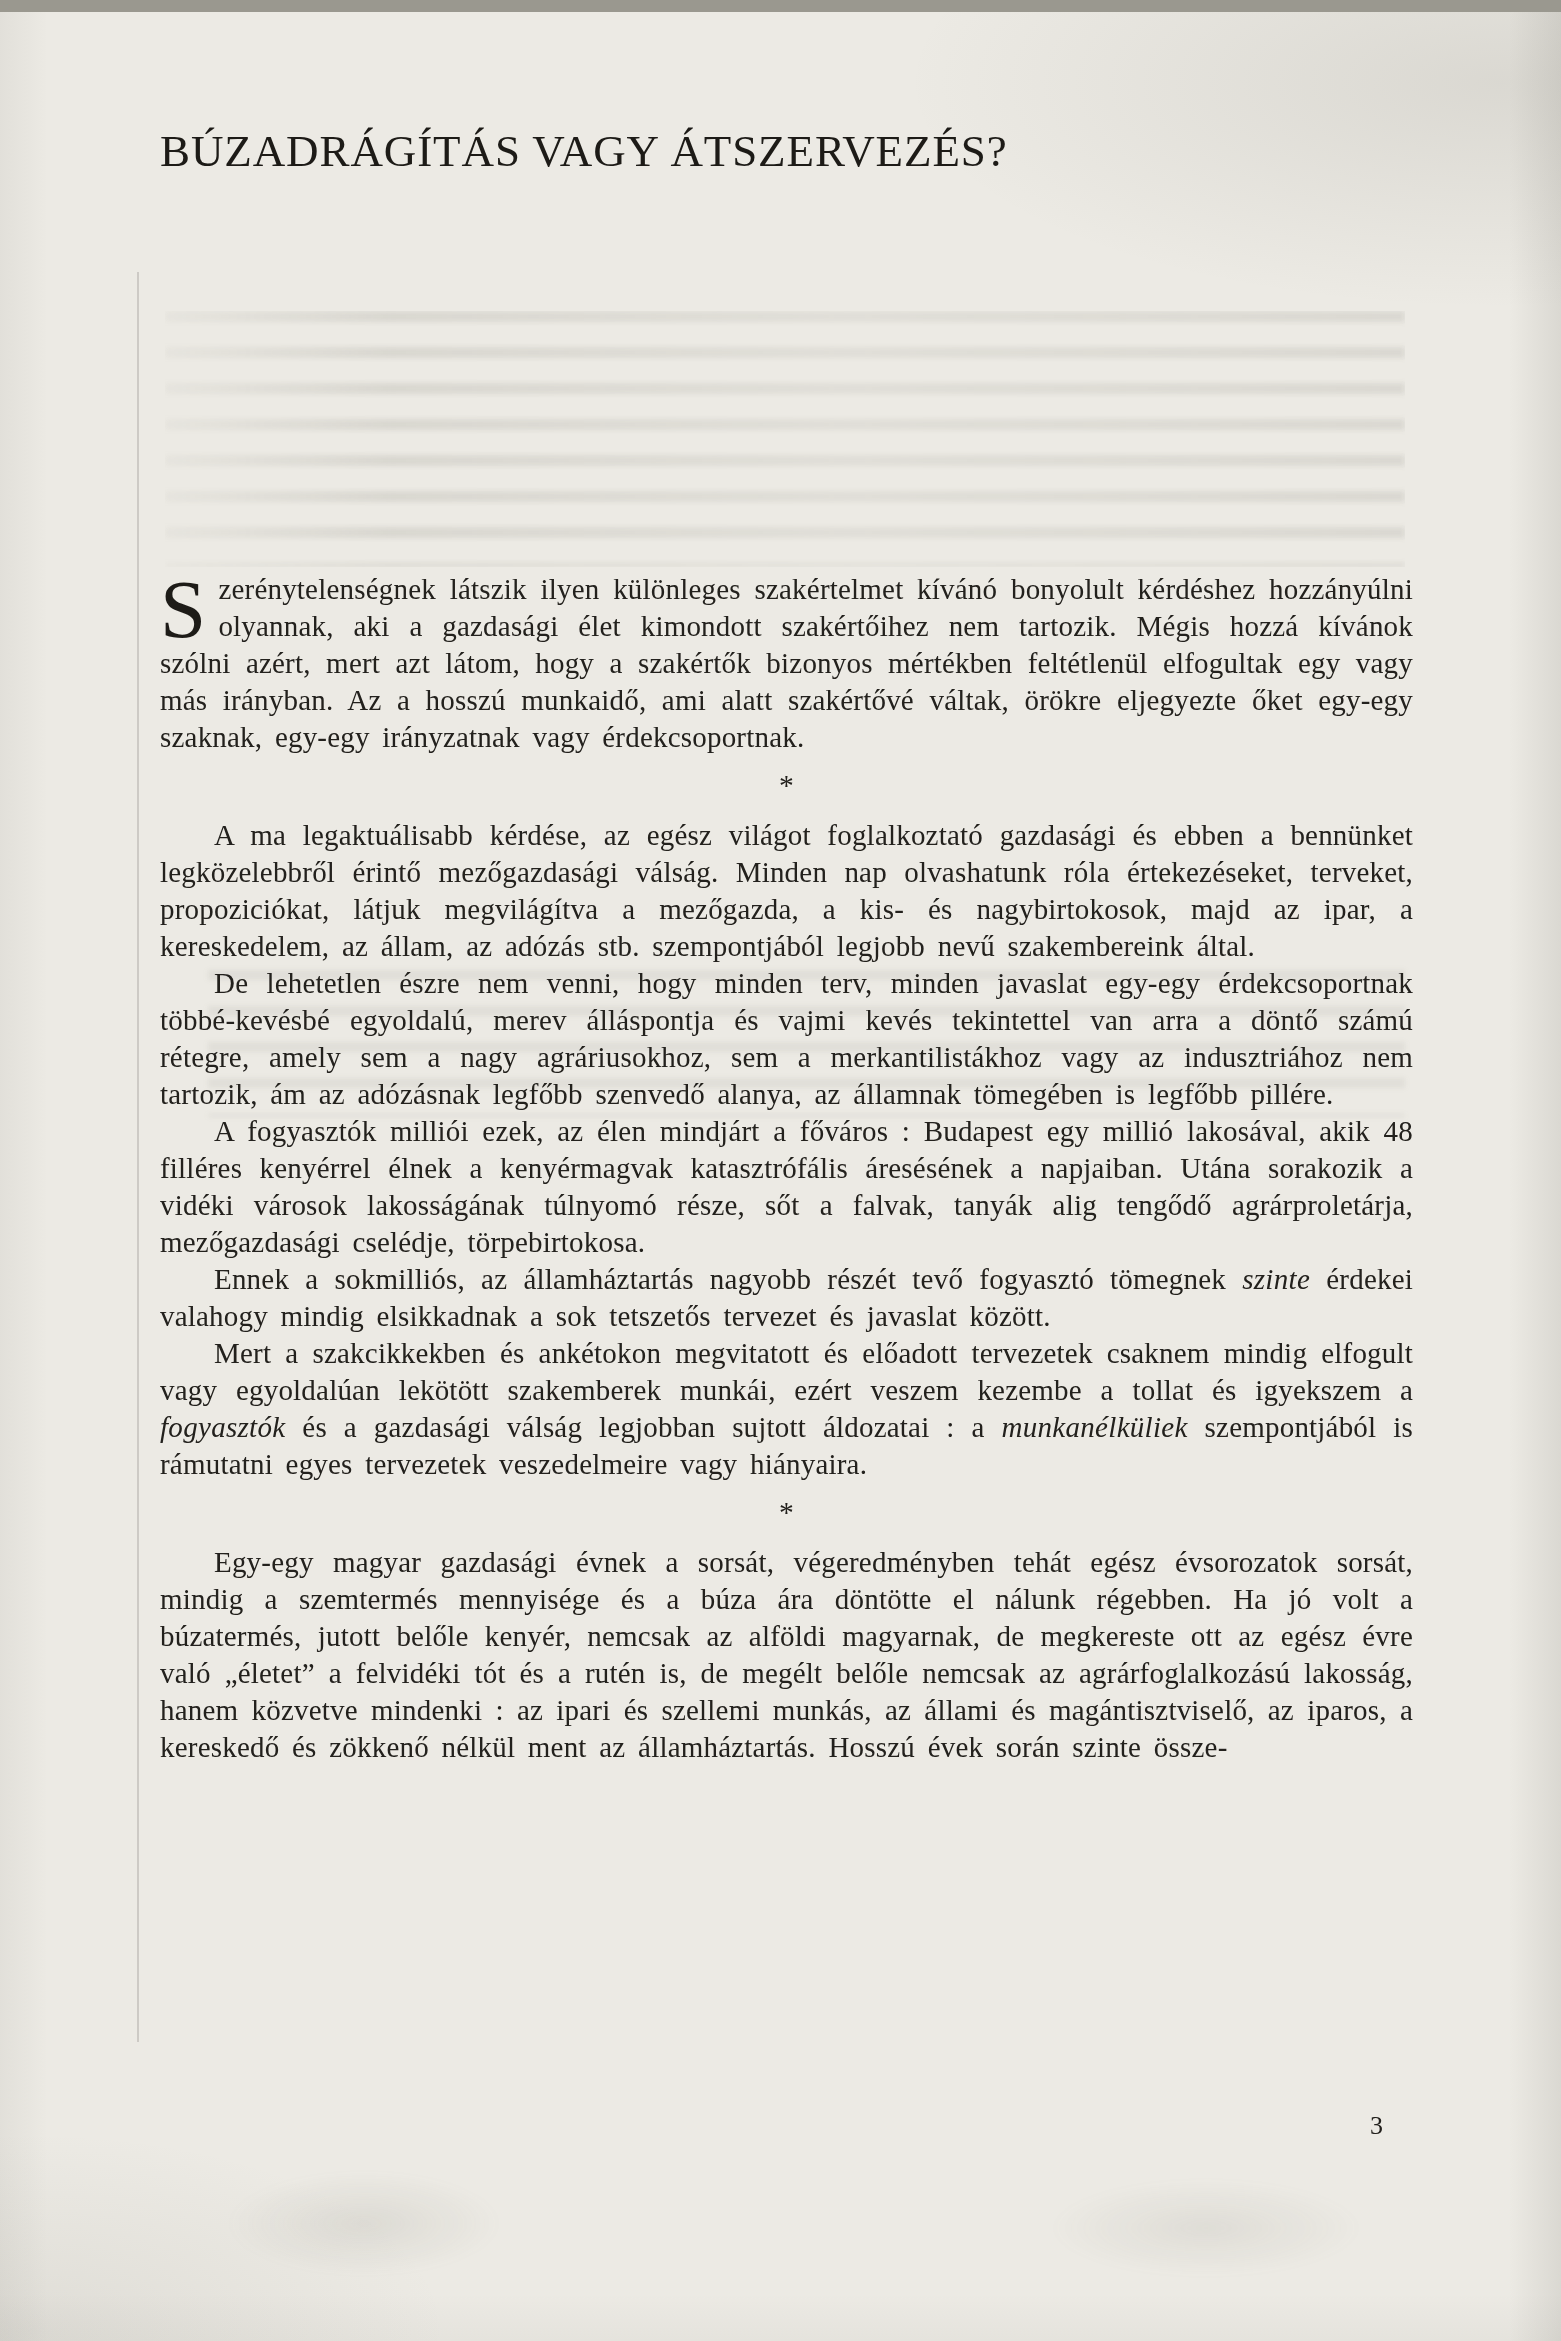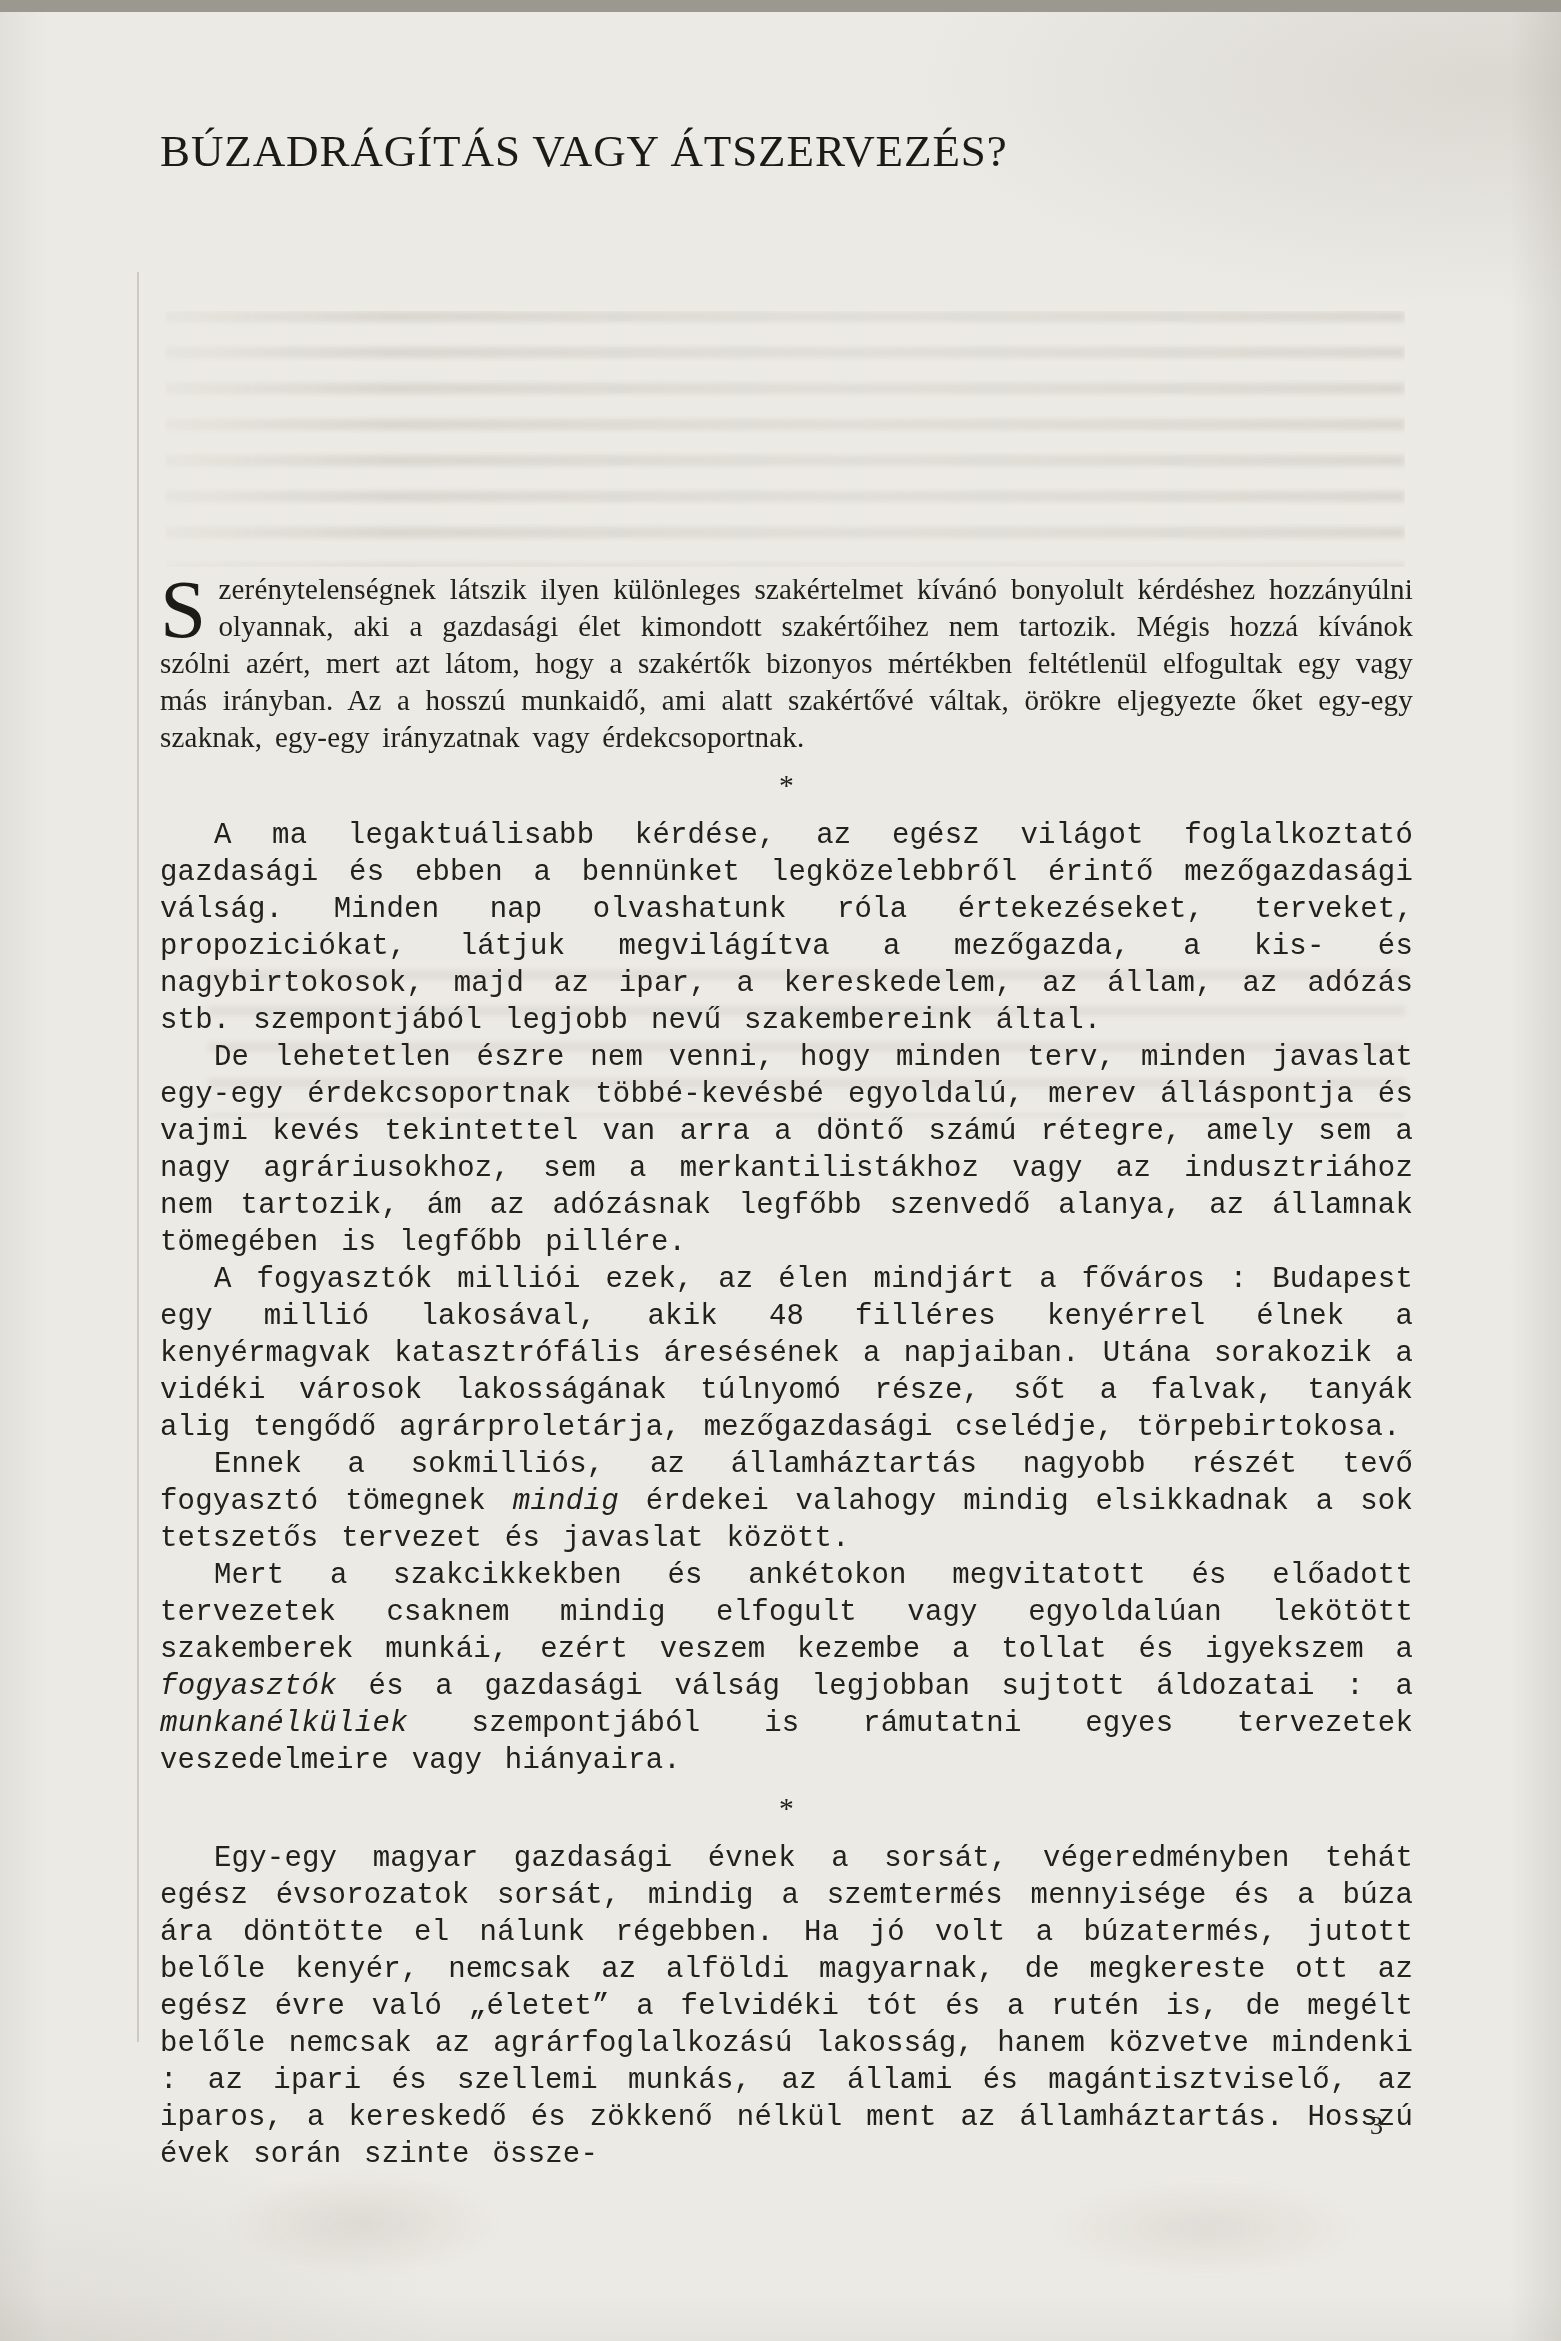--- a/index.html
+++ b/index.html
@@ -102,21 +102,20 @@
     line-height: 37px;
     text-align: justify;
     word-spacing: 5.2px;
     letter-spacing: 0.2px;
   }
   .article-body p.para {
     margin: 0;
   }
   .article-body p.para.indent {
     text-indent: 54px;
-    font-family: Liberation Mono, monospace;
   }
   .article-body em {
     font-style: italic;
     letter-spacing: 0.3px;
   }
   .dropcap {
     float: left;
     font-size: 83px;
     line-height: 66px;
     padding: 5.2px 12px 0 0;
@@ -148,21 +147,21 @@
   <div class="smudge-bottom-right" aria-hidden="true"></div>
 
   <h1 class="title">BÚZADRÁGÍTÁS VAGY ÁTSZERVEZÉS?</h1>
 
   <div class="article-body" id="article-body">
       <p class="para dropcap-para"><span class="dropcap">S</span><span>zerénytelenségnek látszik ilyen különleges szakértelmet kívánó bonyolult kérdéshez hozzányúlni olyannak, aki a gazdasági élet kimondott szakértőihez nem tartozik. Mégis hozzá kívánok szólni azért, mert azt látom, hogy a szakértők bizonyos mértékben feltétlenül elfogultak egy vagy más irányban. Az a hosszú munkaidő, ami alatt szakértővé váltak, örökre eljegyezte őket egy-egy szaknak, egy-egy irányzatnak vagy érdekcsoportnak.</span></p>
       <div class="separator">*</div>
       <p class="para indent"><span>A ma legaktuálisabb kérdése, az egész világot foglalkoztató gazdasági és ebben a bennünket legközelebbről érintő mezőgazdasági válság. Minden nap olvashatunk róla értekezéseket, terveket, propoziciókat, látjuk megvilágítva a mezőgazda, a kis- és nagybirtokosok, majd az ipar, a kereskedelem, az állam, az adózás stb. szempontjából legjobb nevű szakembereink által.</span></p>
       <p class="para indent"><span>De lehetetlen észre nem venni, hogy minden terv, minden javaslat egy-egy érdekcsoportnak többé-kevésbé egyoldalú, merev álláspontja és vajmi kevés tekintettel van arra a döntő számú rétegre, amely sem a nagy agráriusokhoz, sem a merkantilistákhoz vagy az indusztriához nem tartozik, ám az adózásnak legfőbb szenvedő alanya, az államnak tömegében is legfőbb pillére.</span></p>
       <p class="para indent"><span>A fogyasztók milliói ezek, az élen mindjárt a főváros : Budapest egy millió lakosával, akik 48 filléres kenyérrel élnek a kenyérmagvak katasztrófális áresésének a napjaiban. Utána sorakozik a vidéki városok lakosságának túlnyomó része, sőt a falvak, tanyák alig tengődő agrárproletárja, mezőgazdasági cselédje, törpebirtokosa.</span></p>
-      <p class="para indent"><span>Ennek a sokmilliós, az államháztartás nagyobb részét tevő fogyasztó tömegnek </span><em>mindig</em><span> érdekei valahogy mindig elsikkadnak a sok tetszetős tervezet és javaslat között.</span></p>
+      <p class="para indent"><span>Ennek a sokmilliós, az államháztartás nagyobb részét tevő fogyasztó tömegnek </span><em>szinte</em><span> érdekei valahogy mindig elsikkadnak a sok tetszetős tervezet és javaslat között.</span></p>
       <p class="para indent"><span>Mert a szakcikkekben és ankétokon megvitatott és előadott tervezetek csaknem mindig elfogult vagy egyoldalúan lekötött szakemberek munkái, ezért veszem kezembe a tollat és igyekszem a </span><em>fogyasztók</em><span> és a gazdasági válság legjobban sujtott áldozatai : a </span><em>munkanélküliek</em><span> szempontjából is rámutatni egyes tervezetek veszedelmeire vagy hiányaira.</span></p>
       <div class="separator">*</div>
       <p class="para indent"><span>Egy-egy magyar gazdasági évnek a sorsát, végeredményben tehát egész évsorozatok sorsát, mindig a szemtermés mennyisége és a búza ára döntötte el nálunk régebben. Ha jó volt a búzatermés, jutott belőle kenyér, nemcsak az alföldi magyarnak, de megkereste ott az egész évre való „életet” a felvidéki tót és a rutén is, de megélt belőle nemcsak az agrárfoglalkozású lakosság, hanem közvetve mindenki : az ipari és szellemi munkás, az állami és magántisztviselő, az iparos, a kereskedő és zökkenő nélkül ment az államháztartás. Hosszú évek során szinte össze-</span></p>
     </div>
 
   <div class="page-number">3</div>
 
 </div>
 
 

